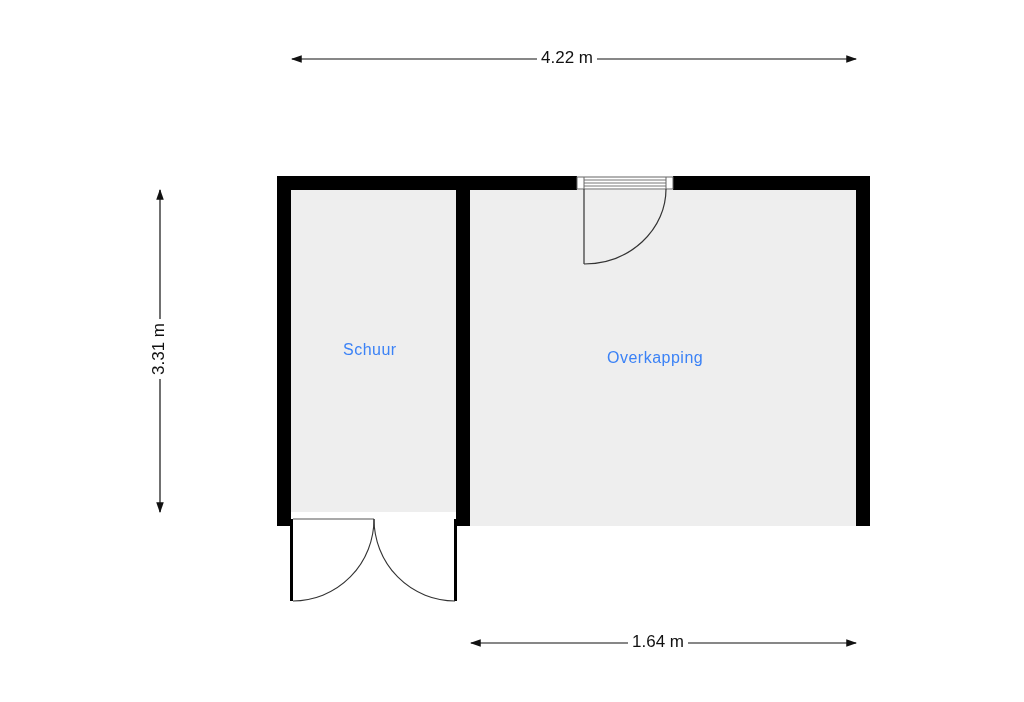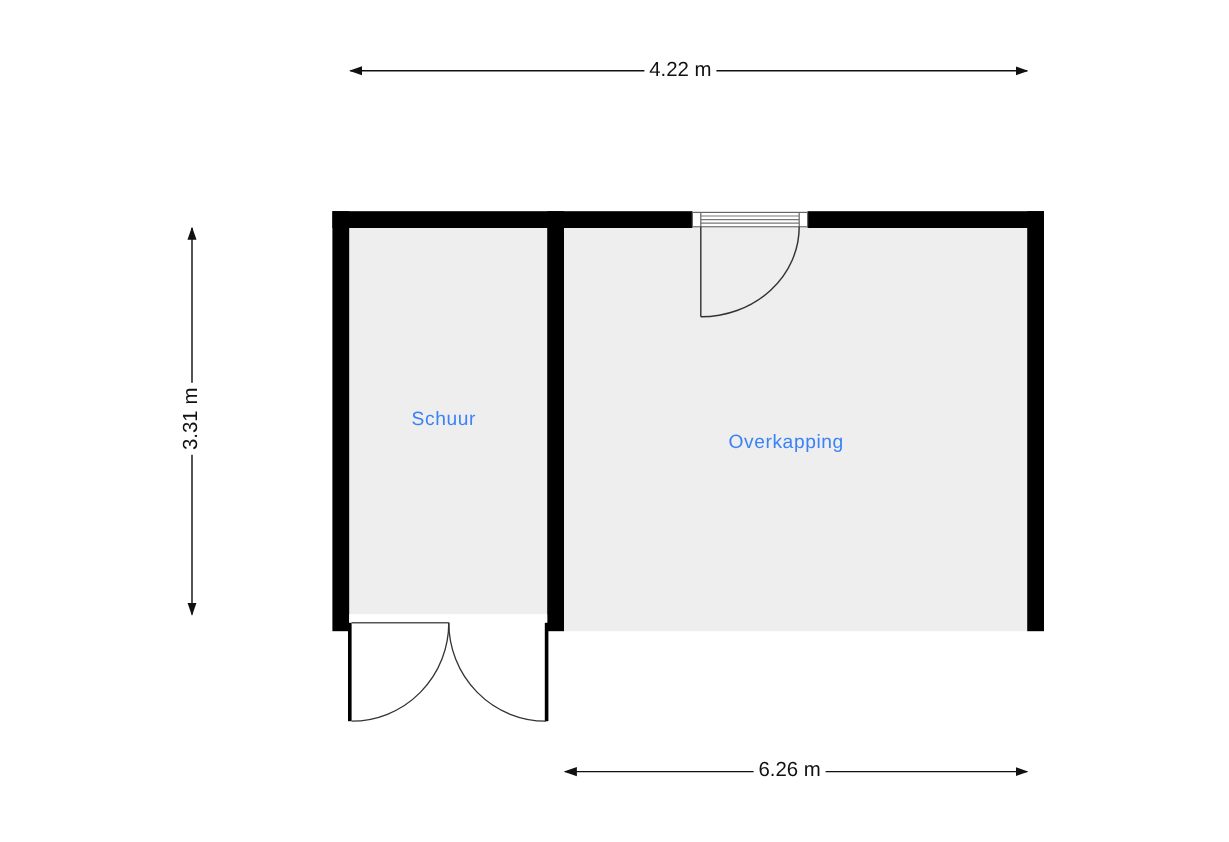--- a/index.html
+++ b/index.html
@@ -50,16 +50,16 @@
     <path d="M374,519 A81,82 0 0 0 455,601" fill="none" stroke="#333" stroke-width="1.1"></path>
   </g>
 
   <line x1="292" y1="59" x2="856" y2="59" stroke="#111" stroke-width="1.2" marker-start="url(#arr)" marker-end="url(#arr)"></line>
   <line x1="160" y1="190" x2="160" y2="512" stroke="#111" stroke-width="1.2" marker-start="url(#arr)" marker-end="url(#arr)"></line>
   <line x1="471" y1="643" x2="856" y2="643" stroke="#111" stroke-width="1.2" marker-start="url(#arr)" marker-end="url(#arr)"></line>
 </svg>
 
 <div class="dim-label" style="left:537px; top:48px;">4.22 m</div>
 <div class="dim-label" style="left:129px; top:339px; transform:rotate(-90deg); transform-origin:center;">3.31 m</div>
-<div class="dim-label" style="left:628px; top:632px;">6.26 m</div>
+<div class="dim-label" style="left:628px; top:632px;">1.64 m</div>
 
 <div class="label" style="left:343px; top:341px;">Schuur</div>
-<div class="label" style="left:607px; top:360px;">Overkapping</div>
+<div class="label" style="left:607px; top:349px;">Overkapping</div>
 
 </body></html>

